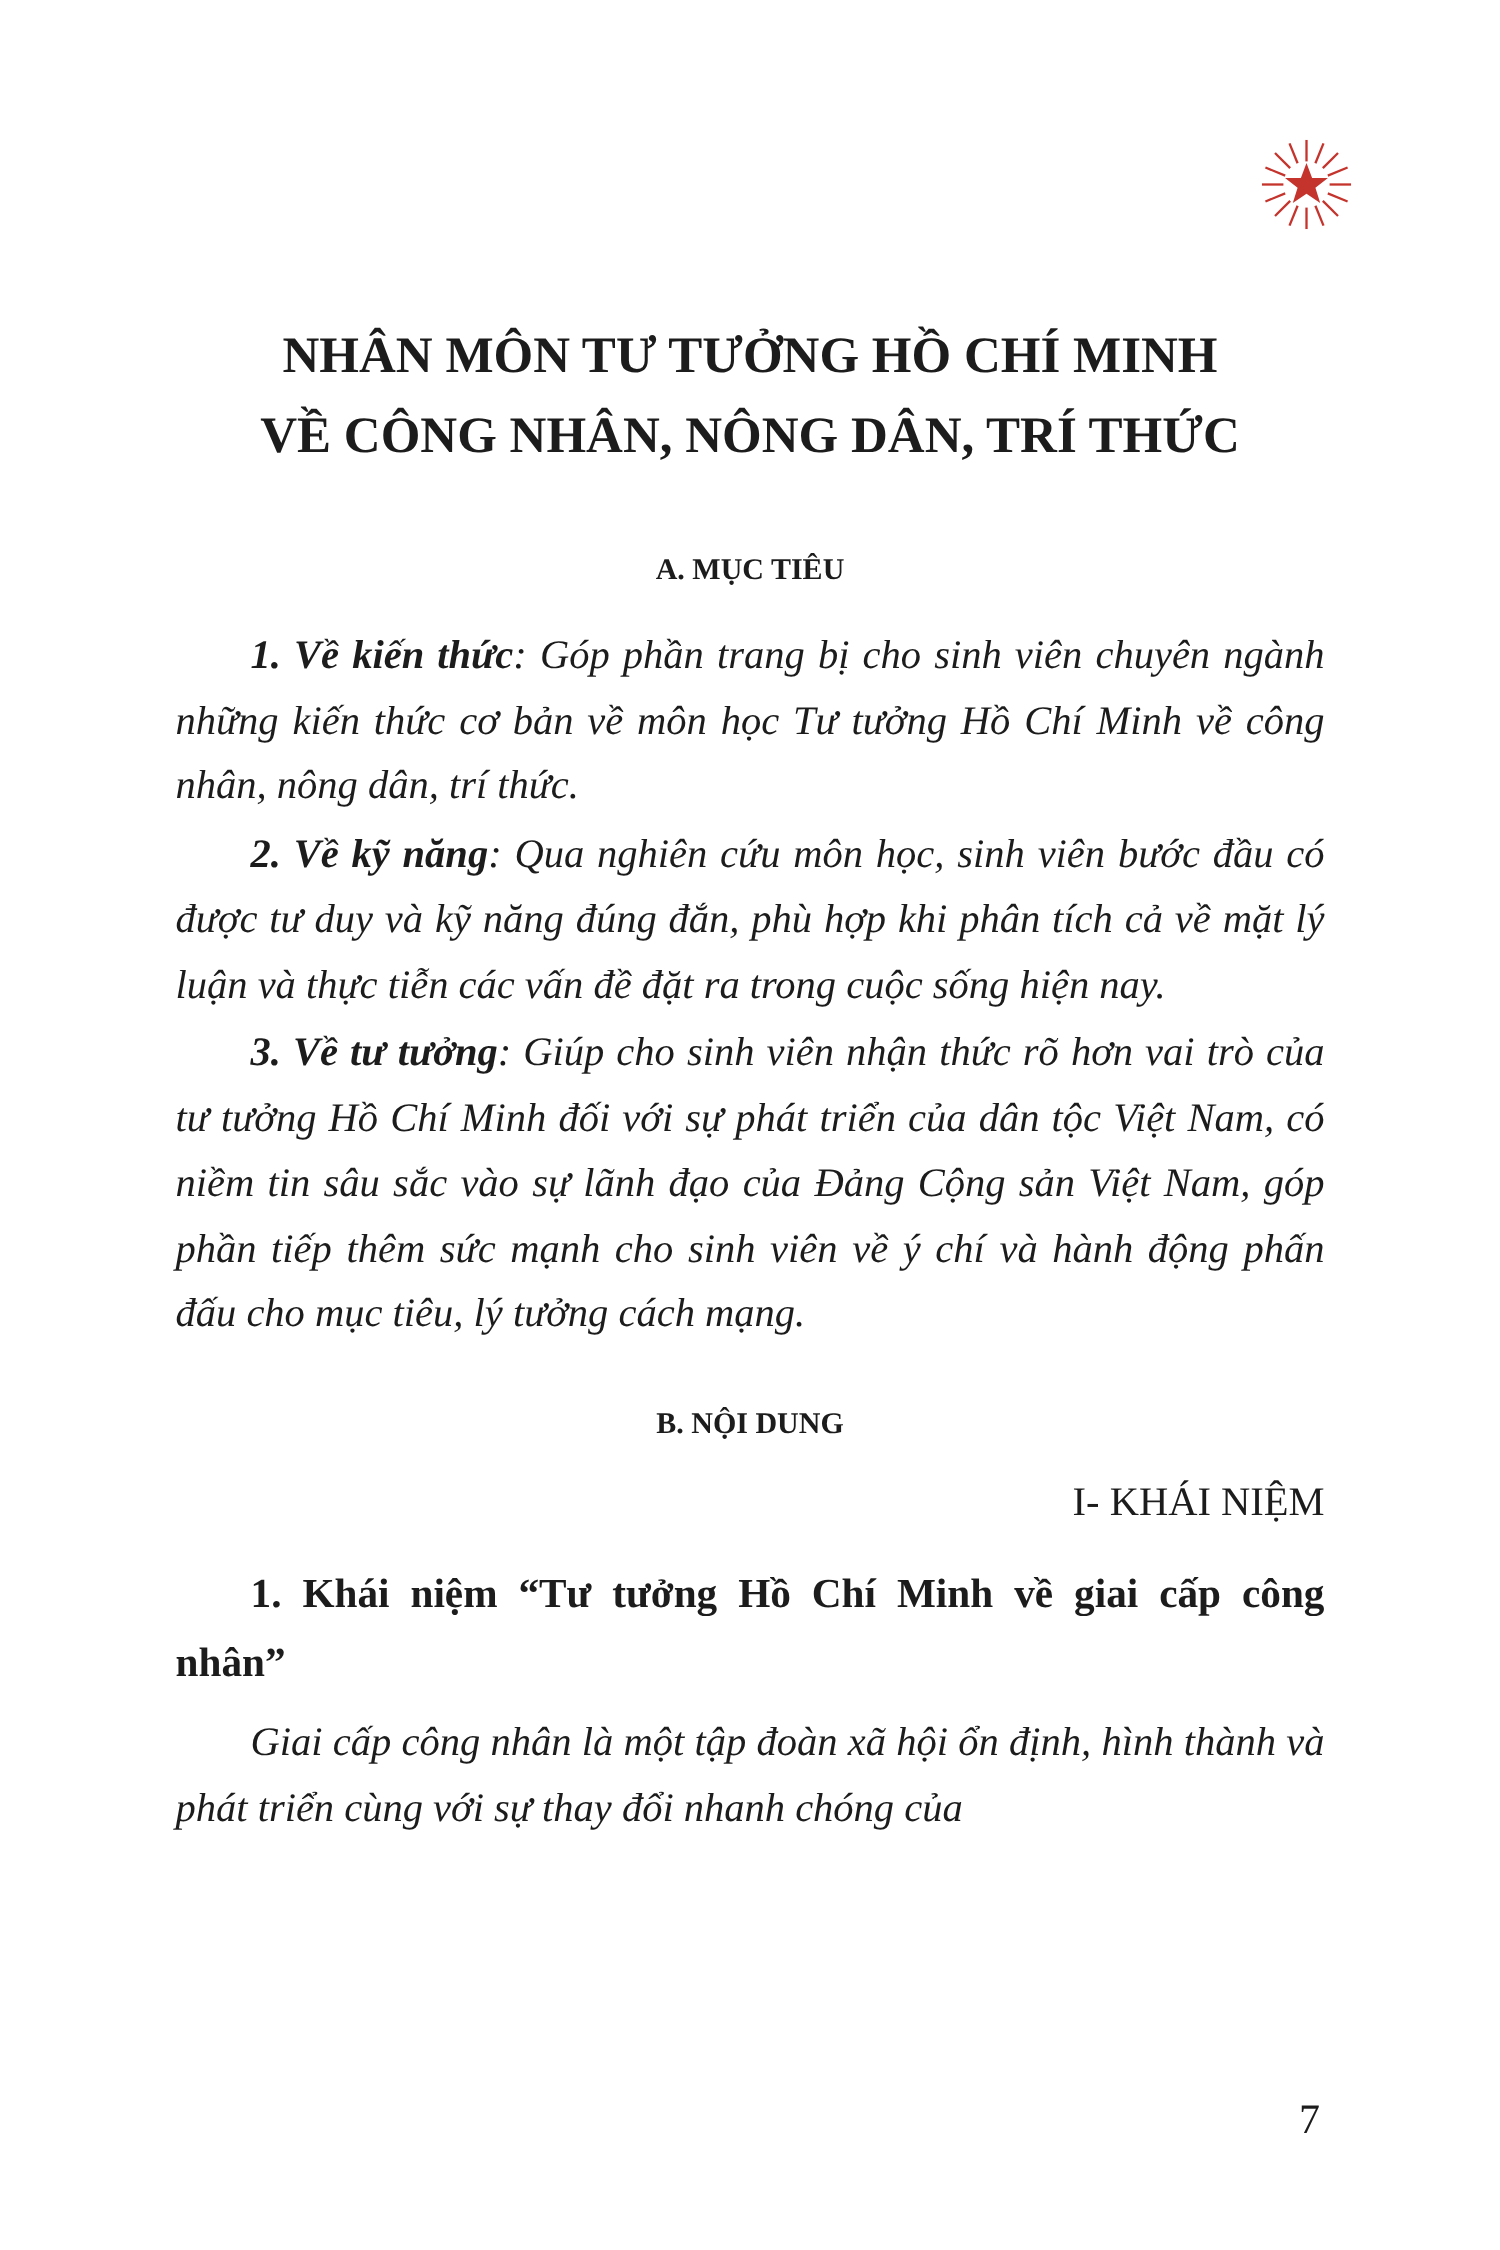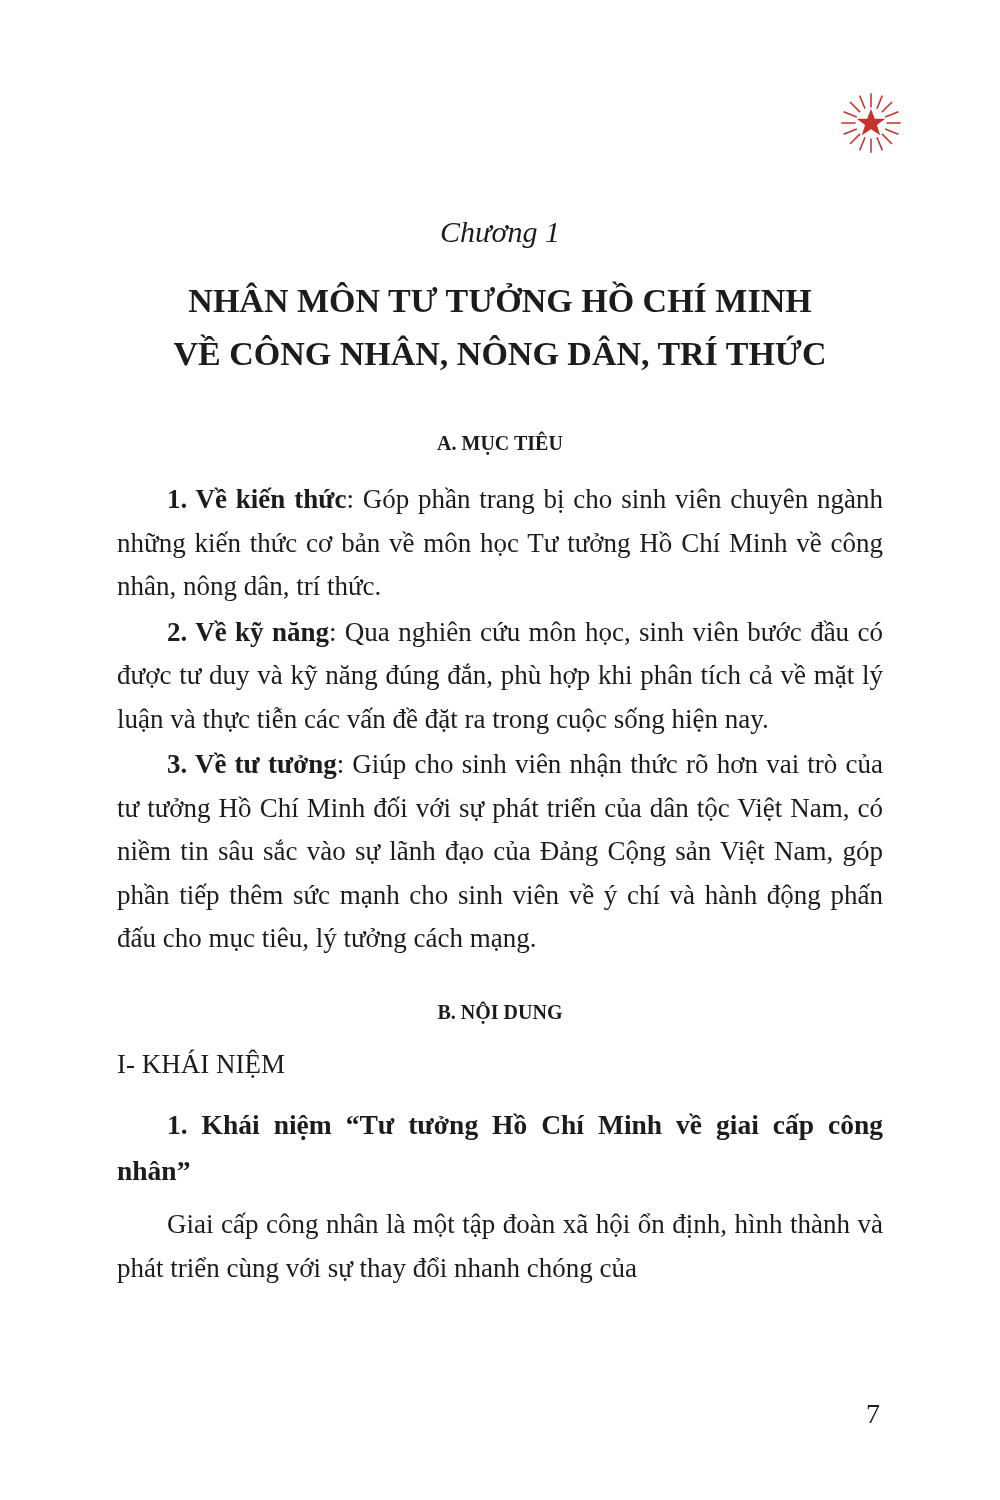--- a/index.html
+++ b/index.html
@@ -53,32 +53,33 @@
     text-align: center;
     font-weight: bold;
     font-size: 20px;
     line-height: 1.3;
     margin: 0 0 22px 0;
   }
   .section-heading.b {
     margin-top: 38px;
   }
   .subsection-heading {
-    text-align: left;
+    text-align: right;
     font-size: 27px;
     line-height: 1.3;
     font-weight: normal;
     margin: 0 0 20px 0;
   }
   .body-para {
     font-size: 27px;
     line-height: 1.61;
     text-align: justify;
     text-indent: 50px;
     margin: 0 0 2px 0;
+    font-style: italic;
   }
   .body-para strong {
     font-weight: bold;
   }
   .num-heading {
     font-size: 27.5px;
     font-weight: bold;
     line-height: 1.7;
     text-align: justify;
     text-indent: 50px;
@@ -115,21 +116,20 @@
         <line x1="42.9" y1="24.6" x2="54.9" y2="19.7"></line>
         <line x1="24.6" y1="42.9" x2="19.7" y2="54.9"></line>
         <line x1="35.4" y1="17.1" x2="40.3" y2="5.1"></line>
       </g>
       <polygon fill="#c5342c" points="30,17 33.4,26.1 43,26.1 35.4,31.9 38.3,41.2 30,35.6 21.7,41.2 24.6,31.9 17,26.1 26.6,26.1"></polygon>
     </svg>
   </div>
 
   <div class="content">
 
-    <p class="chapter-label">Chương 1</p>
 
     <h1 class="page-title">
       <span>NHÂN MÔN TƯ TƯỞNG HỒ CHÍ MINH</span><br>
       <span>VỀ CÔNG NHÂN, NÔNG DÂN, TRÍ THỨC</span>
     </h1>
 
     <h2 class="section-heading">A. MỤC TIÊU</h2>
 
     <p class="body-para"><strong>1. Về kiến thức</strong><span>: Góp phần trang bị cho sinh viên chuyên ngành những kiến thức cơ bản về môn học Tư tưởng Hồ Chí Minh về công nhân, nông dân, trí thức.</span></p>
 

